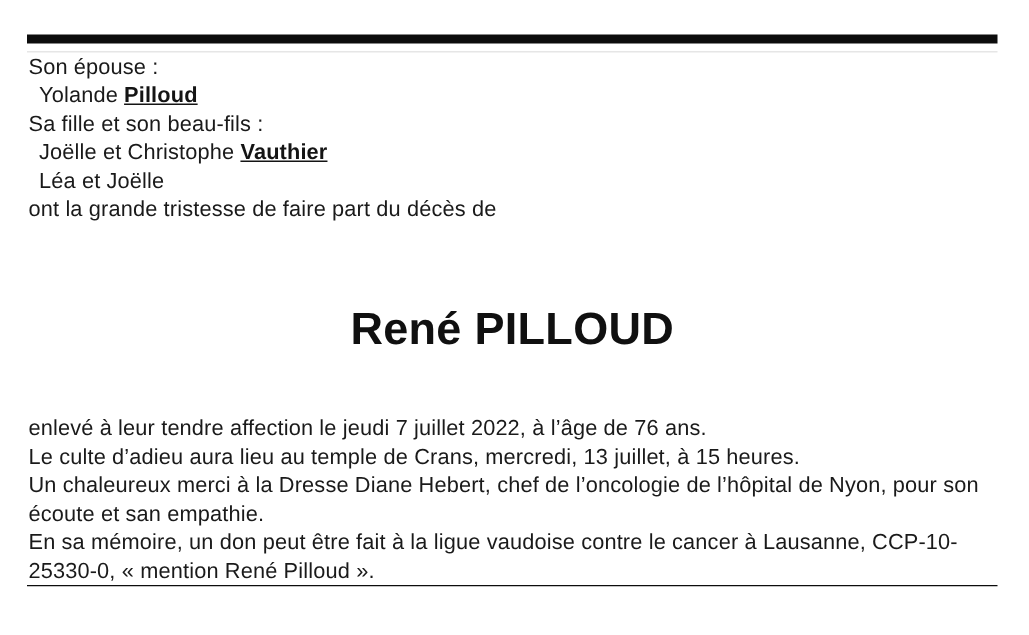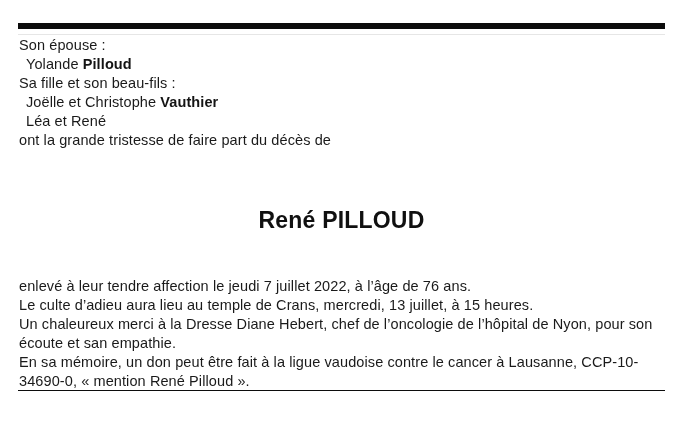--- a/index.html
+++ b/index.html
@@ -58,58 +58,59 @@
     line-height: 19px;
     white-space: nowrap;
     letter-spacing: 0.1px;
   }
   .line.indent {
     padding-left: 7px;
   }
   .line b {
     font-weight: bold;
     color: #141414;
+    text-decoration: underline;
   }
   .title {
     position: absolute;
     left: 18px;
     top: 205px;
     width: 647px;
     height: 30px;
     text-align: center;
-    font-size: 23px;
+    font-size: 30px;
     line-height: 30px;
     font-weight: bold;
     color: #101010;
     letter-spacing: 0.2px;
   }
 </style>
 </head>
 <body>
 
 <div class="page">
 
   <div class="rule-top"></div>
   <div class="rule-top-shadow"></div>
 
   <div class="family">
     <div class="line"><span>Son épouse :</span><b></b><span></span></div>
     <div class="line indent"><span>Yolande </span><b>Pilloud</b><span></span></div>
     <div class="line"><span>Sa fille et son beau-fils :</span><b></b><span></span></div>
     <div class="line indent"><span>Joëlle et Christophe </span><b>Vauthier</b><span></span></div>
-    <div class="line indent"><span>Léa et René</span><b></b><span></span></div>
+    <div class="line indent"><span>Léa et Joëlle</span><b></b><span></span></div>
     <div class="line"><span>ont la grande tristesse de faire part du décès de</span><b></b><span></span></div>
   </div>
 
   <div class="title">René PILLOUD</div>
 
   <div class="details">
     <div class="line">enlevé à leur tendre affection le jeudi 7 juillet 2022, à l’âge de 76 ans.</div>
     <div class="line">Le culte d’adieu aura lieu au temple de Crans, mercredi, 13 juillet, à 15 heures.</div>
     <div class="line">Un chaleureux merci à la Dresse Diane Hebert, chef de l’oncologie de l’hôpital de Nyon, pour son</div>
     <div class="line">écoute et san empathie.</div>
     <div class="line">En sa mémoire, un don peut être fait à la ligue vaudoise contre le cancer à Lausanne, CCP-10-</div>
-    <div class="line">34690-0, « mention René Pilloud ».</div>
+    <div class="line">25330-0, « mention René Pilloud ».</div>
   </div>
 
   <div class="rule-bottom"></div>
 
 </div>
 
 </body></html>

